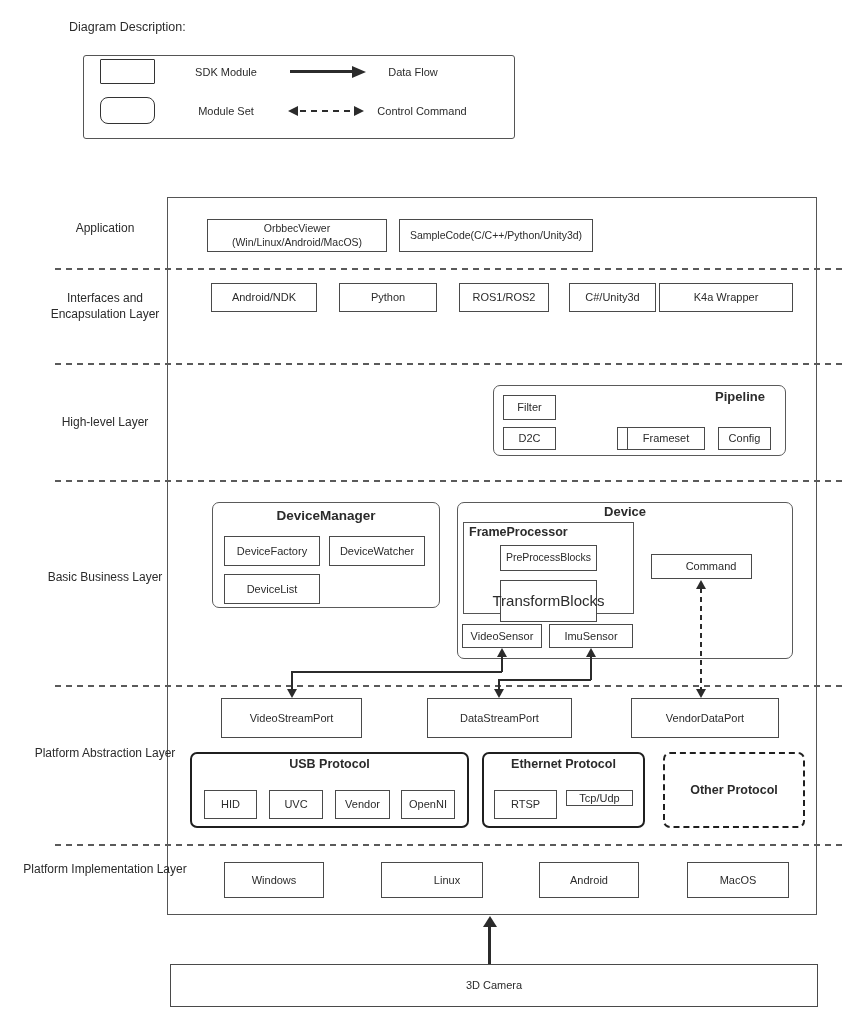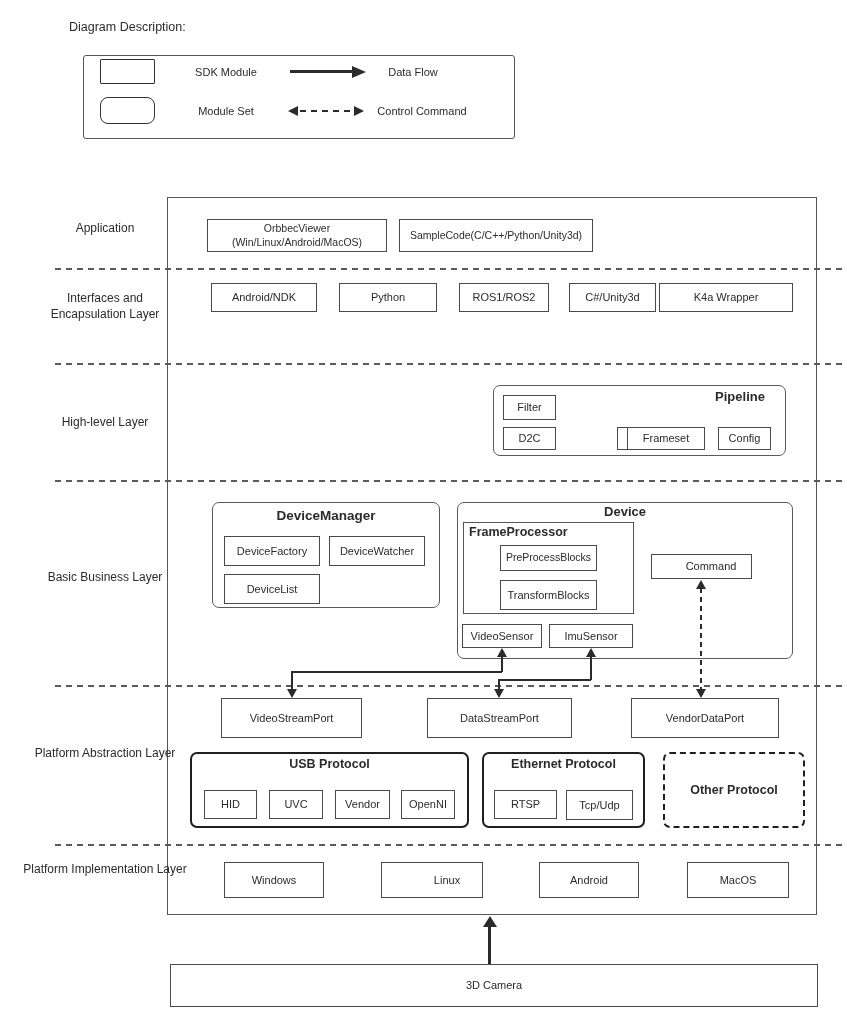--- a/index.html
+++ b/index.html
@@ -91,21 +91,21 @@
   <div class="btitle" style="left:212px;top:508px;width:228px;font-size:13.5px;">DeviceManager</div>
   <div class="box" style="left:224px;top:536px;width:96px;height:30px;">DeviceFactory</div>
   <div class="box" style="left:329px;top:536px;width:96px;height:30px;">DeviceWatcher</div>
   <div class="box" style="left:224px;top:574px;width:96px;height:30px;">DeviceList</div>
 
   <div class="box group" style="left:457px;top:502px;width:336px;height:157px;"></div>
   <div class="btitle" style="left:457px;top:504px;width:336px;">Device</div>
   <div class="box plain" style="left:463px;top:522px;width:171px;height:92px;"></div>
   <div class="btitle" style="left:469px;top:525px;width:160px;text-align:left;font-size:12.5px;">FrameProcessor</div>
   <div class="box" style="left:500px;top:545px;width:97px;height:26px;font-size:10.5px;">PreProcessBlocks</div>
-  <div class="box" style="left:500px;top:580px;width:97px;height:30px;font-size:11px;">TransformBlocks</div>
+  <div class="box" style="left:500px;top:580px;width:97px;height:42px;font-size:15px;">TransformBlocks</div>
   <div class="box" style="left:462px;top:624px;width:80px;height:24px;">VideoSensor</div>
   <div class="box" style="left:549px;top:624px;width:84px;height:24px;">ImuSensor</div>
   <div class="box" style="left:651px;top:554px;width:101px;height:25px;padding-left:19px;">Command</div>
 
   <div class="ah up" style="left:497px;top:648px;"></div>
   <div class="vline" style="left:501px;top:656px;width:1.5px;height:16px;"></div>
   <div class="hline" style="left:291px;top:671px;width:211px;height:1.5px;"></div>
   <div class="vline" style="left:291px;top:671px;width:1.5px;height:19px;"></div>
   <div class="ah down" style="left:287px;top:689px;"></div>
 
@@ -126,21 +126,21 @@
   <div class="box thick" style="left:190px;top:752px;width:279px;height:76px;"></div>
   <div class="btitle" style="left:190px;top:757px;width:279px;font-size:12.5px;">USB Protocol</div>
   <div class="box" style="left:204px;top:790px;width:53px;height:29px;">HID</div>
   <div class="box" style="left:269px;top:790px;width:54px;height:29px;">UVC</div>
   <div class="box" style="left:335px;top:790px;width:55px;height:29px;">Vendor</div>
   <div class="box" style="left:401px;top:790px;width:54px;height:29px;">OpenNI</div>
 
   <div class="box thick" style="left:482px;top:752px;width:163px;height:76px;"></div>
   <div class="btitle" style="left:482px;top:757px;width:163px;font-size:12.5px;">Ethernet Protocol</div>
   <div class="box" style="left:494px;top:790px;width:63px;height:29px;">RTSP</div>
-  <div class="box" style="left:566px;top:790px;width:67px;height:30px;">Tcp/Udp</div>
+  <div class="box" style="left:566px;top:790px;width:67px;height:16px;">Tcp/Udp</div>
 
   <div class="box dashedbox" style="left:663px;top:752px;width:142px;height:76px;font-weight:bold;font-size:12.5px;">Other Protocol</div>
 
   <div class="box" style="left:224px;top:862px;width:100px;height:36px;">Windows</div>
   <div class="box" style="left:381px;top:862px;width:102px;height:36px;padding-left:30px;">Linux</div>
   <div class="box" style="left:539px;top:862px;width:100px;height:36px;">Android</div>
   <div class="box" style="left:687px;top:862px;width:102px;height:36px;">MacOS</div>
 
   <div class="ah bigup" style="left:483px;top:916px;"></div>
   <div class="vline" style="left:488px;top:925px;width:3px;height:39px;"></div>

